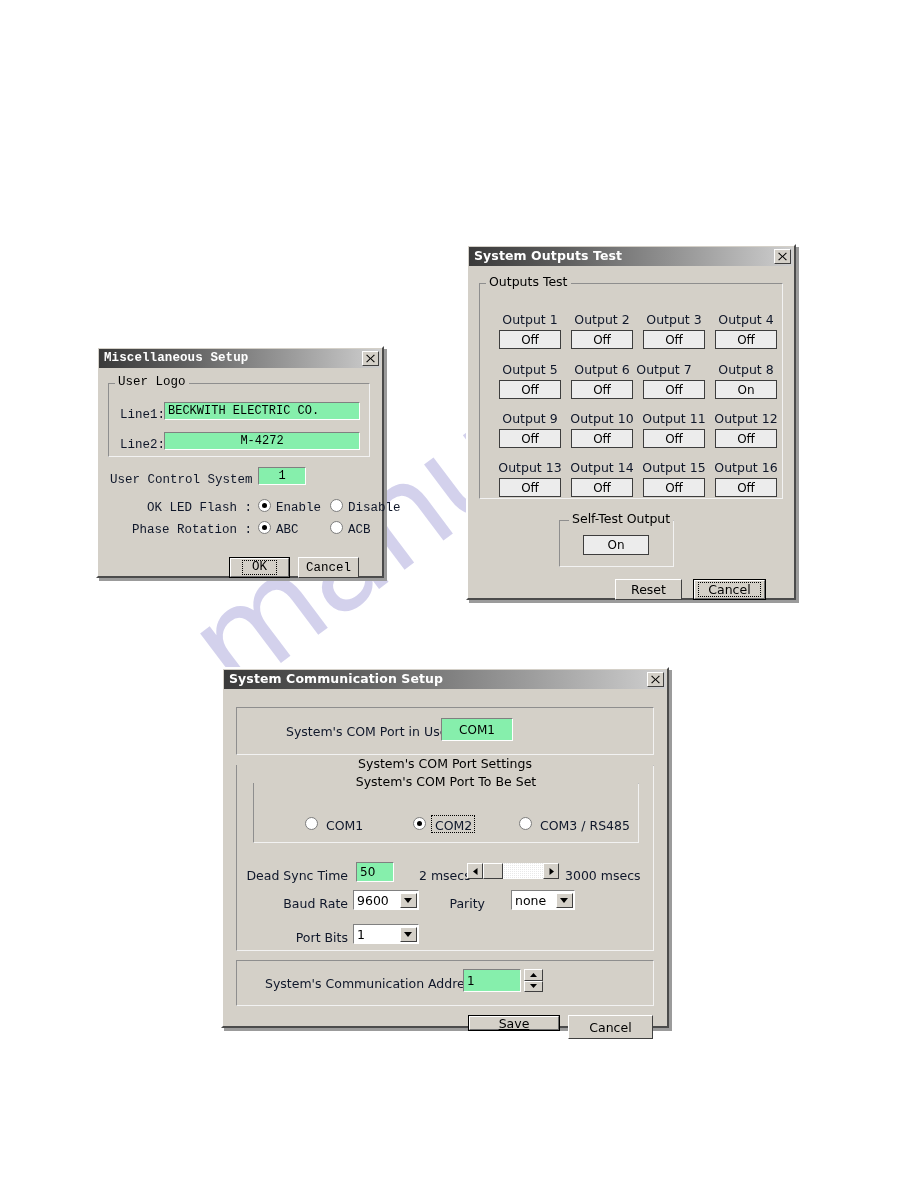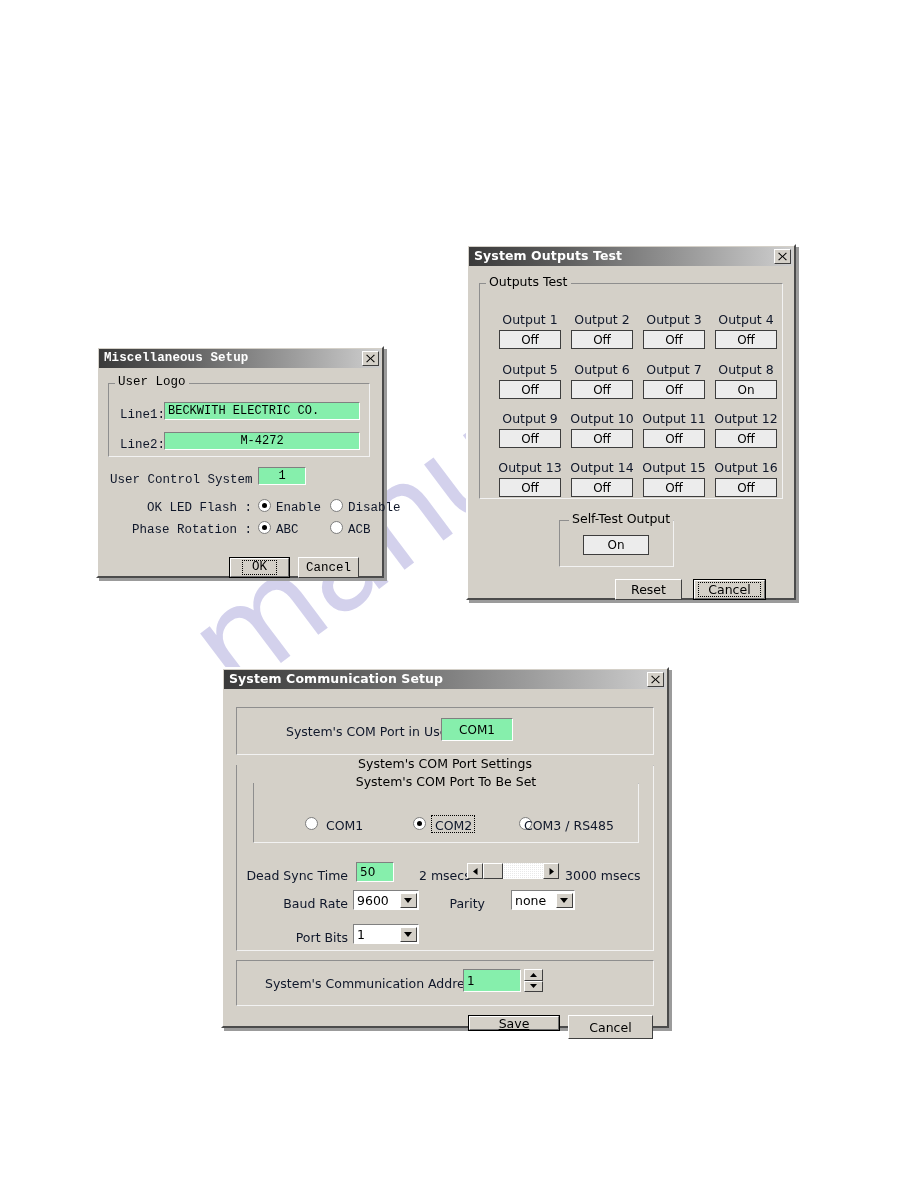--- a/index.html
+++ b/index.html
@@ -378,21 +378,21 @@
     <div class="lbl c" style="left:94px;  top:47px; width:80px;text-align:center;">Output 2</div>
     <div class="lbl c" style="left:166px; top:47px; width:80px;">Output 3</div>
     <div class="lbl c" style="left:238px; top:47px; width:80px;">Output 4</div>
     <div class="outbtn" style="left:31px;  top:63px;">Off</div>
     <div class="outbtn" style="left:103px; top:63px;">Off</div>
     <div class="outbtn" style="left:175px; top:63px;">Off</div>
     <div class="outbtn" style="left:247px; top:63px;">Off</div>
 
     <div class="lbl c" style="left:22px;  top:97px; width:80px;">Output 5</div>
     <div class="lbl c" style="left:94px;  top:97px; width:80px;">Output 6</div>
-    <div class="lbl c" style="left:166px; top:97px; width:80px;">Output 7</div>
+    <div class="lbl c" style="left:156px; top:97px; width:80px;">Output 7</div>
     <div class="lbl c" style="left:238px; top:97px; width:80px;">Output 8</div>
     <div class="outbtn" style="left:31px;  top:113px;">Off</div>
     <div class="outbtn" style="left:103px; top:113px;">Off</div>
     <div class="outbtn" style="left:175px; top:113px;">Off</div>
     <div class="outbtn" style="left:247px; top:113px;">On</div>
 
     <div class="lbl c" style="left:22px;  top:146px; width:80px;">Output 9</div>
     <div class="lbl c" style="left:94px;  top:146px; width:80px;">Output 10</div>
     <div class="lbl c" style="left:166px; top:146px; width:80px;">Output 11</div>
     <div class="lbl c" style="left:238px; top:146px; width:80px;">Output 12</div>
@@ -450,21 +450,21 @@
     </div>
 
     <div class="radio" style="left:82px; top:127px;"></div>
     <div class="lbl" style="left:103px; top:130px;">COM1</div>
 
     <div class="radio on" style="left:190px; top:127px;"></div>
     <div class="focusbox" style="left:208px; top:125px; width:44px; height:18px;"></div>
     <div class="lbl" style="left:212px; top:130px;">COM2</div>
 
     <div class="radio" style="left:296px; top:127px;"></div>
-    <div class="lbl" style="left:301px; top:130px;">COM3 / RS485</div>
+    <div class="lbl" style="left:317px; top:130px;">COM3 / RS485</div>
 
     <div class="lbl r" style="left:20px; top:180px; width:105px;">Dead Sync Time</div>
     <div class="field" style="left:133px; top:172px; width:38px; height:20px;">50</div>
     <div class="lbl" style="left:196px; top:180px;">2 msecs</div>
     <div class="sbar" style="left:244px; top:173px; width:92px; height:16px;">
       <div class="sb-arrow">
         <svg width="5" height="7" viewBox="0 0 5 7">
             <path d="M4.5 0 L4.5 7 L0 3.5 Z" fill="#000"></path>
           </svg>
       </div>

